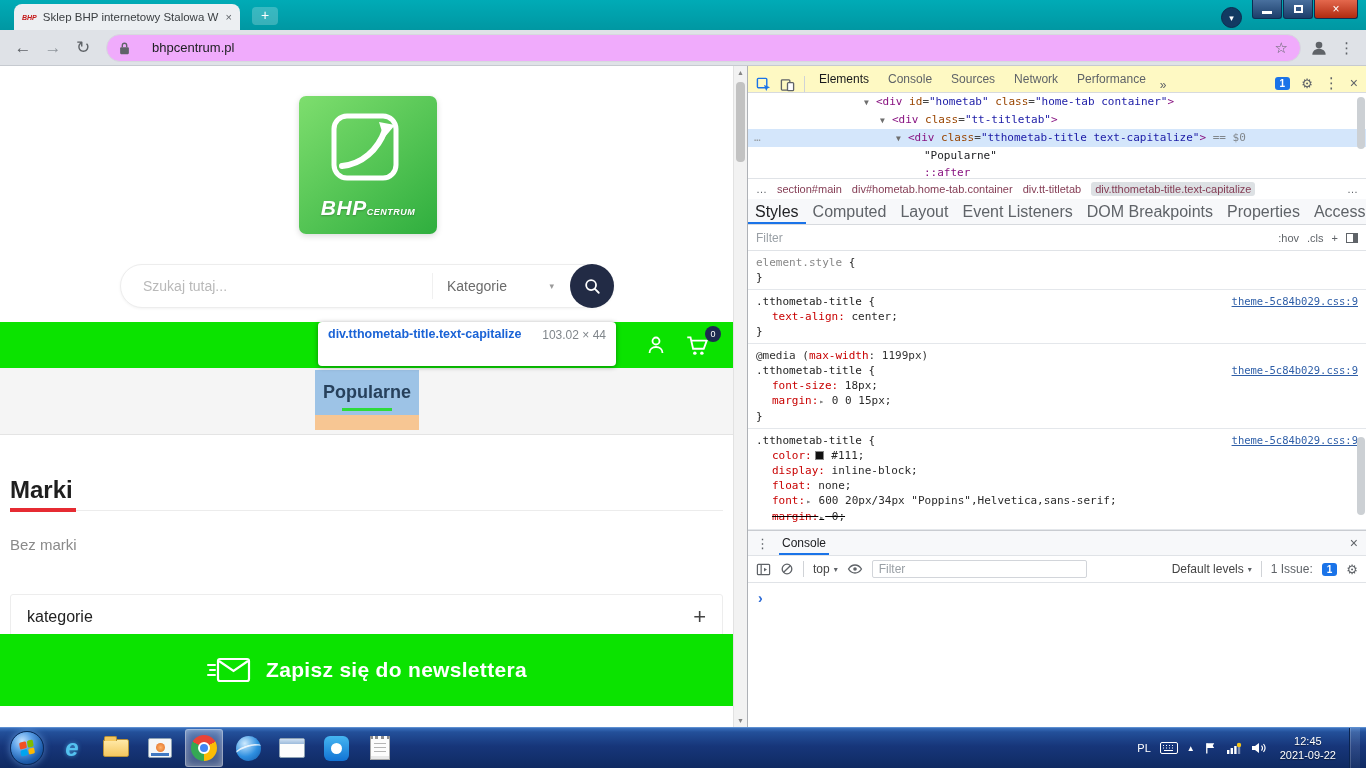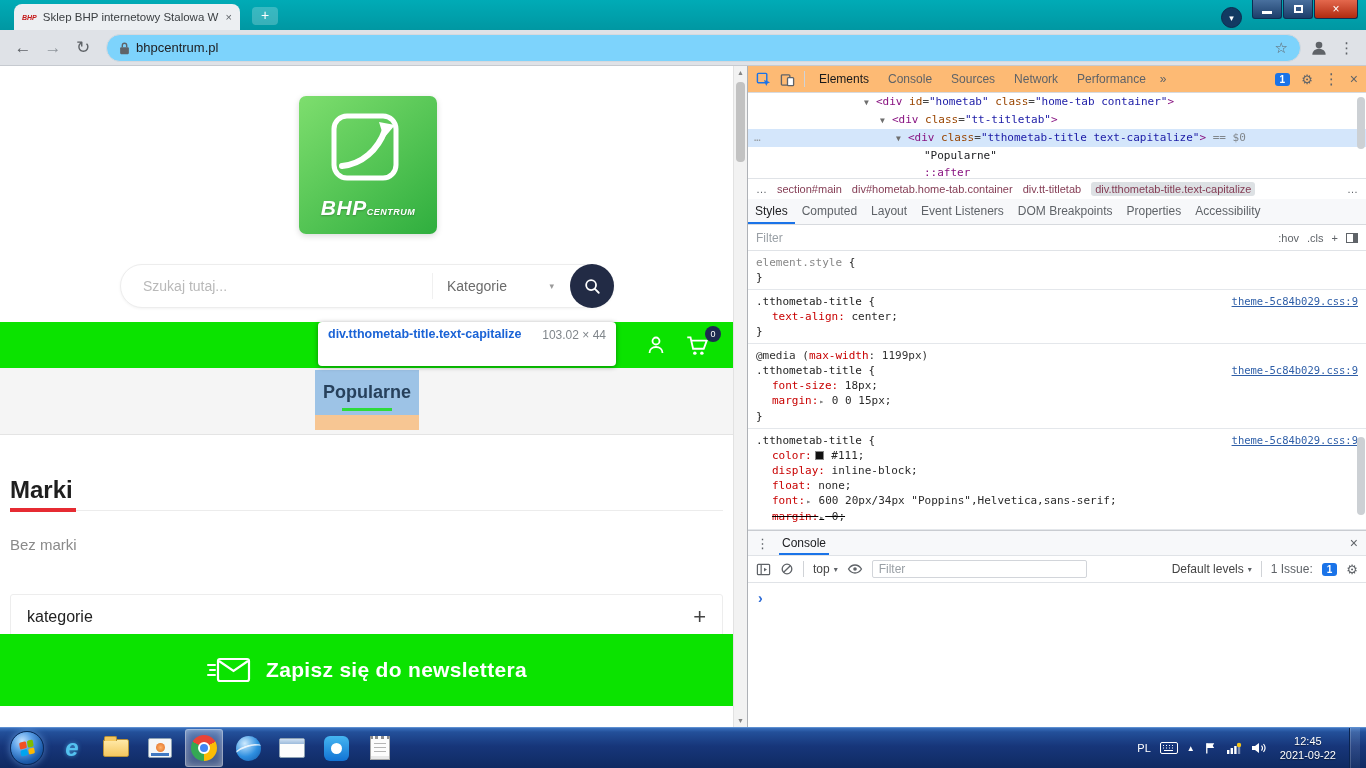--- a/index.html
+++ b/index.html
@@ -19,21 +19,21 @@
   .win-btn { width:30px; height:19px; border:1px solid #0d2f52; border-top:none; border-radius:0 0 3px 3px; background:linear-gradient(#49709e,#1c3e6a); display:flex; align-items:center; justify-content:center; }
   .win-btn.close { width:44px; background:linear-gradient(#e4684d,#b02a10); }
   .glyph-min { width:10px; height:3px; background:#fff; margin-top:7px; }
   .glyph-max { width:9px; height:8px; border:2px solid #fff; }
   .win-x { color:#fff; font-size:12px; line-height:1; }
 
   
   .navbar { height:36px; background:#dfe2e7; border-bottom:1px solid #c6cad0; display:flex; align-items:center; padding:0 8px; }
   .nav-btn { width:30px; height:30px; display:flex; align-items:center; justify-content:center; font-size:17px; color:#5f6368; border-radius:50%; }
   .nav-btn.fwd { color:#8f959c; }
-  .omnibox { flex:1; height:28px; background:#7dd3fc; border-radius:14px; display:flex; align-items:center; padding:0 12px; gap:6px; margin:0 8px; border:1px solid #d6d9de; }
+  .omnibox { flex:1; height:28px; background:#f0abfc; border-radius:14px; display:flex; align-items:center; padding:0 12px; gap:22px; margin:0 8px; border:1px solid #d6d9de; }
   .url { font-size:13px; color:#202124; flex:1; }
   .omni-star { color:#5f6368; font-size:15px; }
   .nav-right { display:flex; align-items:center; gap:10px; padding-right:4px; }
   .kebab { color:#5f6368; font-size:15px; }
 
   
   .content { display:flex; height:661px; }
   .page { width:733px; position:relative; background:#fff; overflow:hidden; flex:0 0 auto; }
 
   
@@ -79,21 +79,21 @@
   .nl-text { font-size:21px; font-weight:bold; color:#fff; letter-spacing:.3px; }
 
   
   .pscroll { width:14px; flex:0 0 auto; background:#f2f2f2; border-left:1px solid #e2e2e2; position:relative; }
   .ps-arrow { position:absolute; left:0; width:13px; text-align:center; font-size:7px; color:#848484; }
   .ps-up { top:3px; } .ps-down { bottom:3px; }
   .ps-thumb { position:absolute; left:2px; top:16px; width:9px; height:80px; background:#c2c2c2; border-radius:4px; }
 
   
   .devtools { flex:1; background:#fff; border-left:1px solid #aeb1b6; display:flex; flex-direction:column; overflow:hidden; }
-  .dt-toolbar { height:27px; flex:0 0 auto; background:#fdba74; border-bottom:1px solid #d7dade; display:flex; align-items:center; padding:0 8px; gap:9px; }
+  .dt-toolbar { height:27px; flex:0 0 auto; background:#fef9c3; border-bottom:1px solid #d7dade; display:flex; align-items:flex-end; padding:0 8px; gap:9px; }
   .vdiv { width:1px; height:16px; background:#d0d3d7; flex:0 0 auto; }
   .dt-tab { font-size:12px; color:#5f6368; padding:0 5px; line-height:26px; white-space:nowrap; }
   .dt-tab.active { color:#18191b; }
   .dt-overflow { color:#5f6368; font-size:12px; }
   .dt-right { margin-left:auto; display:flex; align-items:center; gap:11px; }
   .issues-badge { background:#1a73e8; color:#fff; font-size:10px; border-radius:3px; padding:1px 5px; font-weight:bold; }
   .gear { color:#5f6368; font-size:13px; }
   .dt-x { color:#5f6368; font-size:14px; }
 
   .dt-tree { height:85px; flex:0 0 auto; position:relative; font-family:"DejaVu Sans Mono",monospace; font-size:11px; line-height:17px; overflow:hidden; }
@@ -105,21 +105,21 @@
   .txt { color:#202124; } .ps { color:#881280; }
   .gutter-more { position:absolute; left:6px; top:0; color:#9aa0a6; font-size:11px; }
   .tthumb { position:absolute; right:1px; top:4px; width:8px; height:52px; background:#ccd0d4; border-radius:4px; }
 
   .crumbs { height:21px; flex:0 0 auto; border-top:1px solid #e0e3e7; display:flex; align-items:center; font-size:11px; gap:10px; padding:0 8px; overflow:hidden; }
   .crumb { color:#843c54; white-space:nowrap; }
   .crumb.active { background:#dde1e4; border-radius:3px; padding:1px 4px; }
   .crumb-more { color:#5f6368; }
   .crumb-more.end { margin-left:auto; }
 
-  .side-tabs { height:26px; flex:0 0 auto; background:#f7f8fa; border-bottom:1px solid #d7dade; display:flex; align-items:center; font-size:12px; color:#5f6368; overflow:hidden; }
+  .side-tabs { height:26px; flex:0 0 auto; background:#f7f8fa; border-bottom:1px solid #d7dade; display:flex; align-items:center; font-size:16px; color:#5f6368; overflow:hidden; }
   .side-tab { padding:0 7px; line-height:25px; white-space:nowrap; }
   .side-tab.active { color:#202124; box-shadow:inset 0 -2px 0 #1a73e8; }
 
   .sfilter { height:26px; flex:0 0 auto; border-bottom:1px solid #e0e3e7; display:flex; align-items:center; padding:0 8px; gap:8px; }
   .sfilter-input { border:none; outline:none; flex:1; font-size:12px; color:#333; min-width:0; }
   .sfilter-input::placeholder { color:#9aa0a6; }
   .tok { font-size:11px; color:#5f6368; white-space:nowrap; }
   .dock-ic { width:12px; height:10px; border:1px solid #5f6368; box-shadow:inset -4px 0 0 #5f6368; flex:0 0 auto; }
 
   .styles { height:279px; flex:0 0 auto; overflow:hidden; position:relative; font-family:"DejaVu Sans Mono",monospace; font-size:11px; line-height:15px; }

